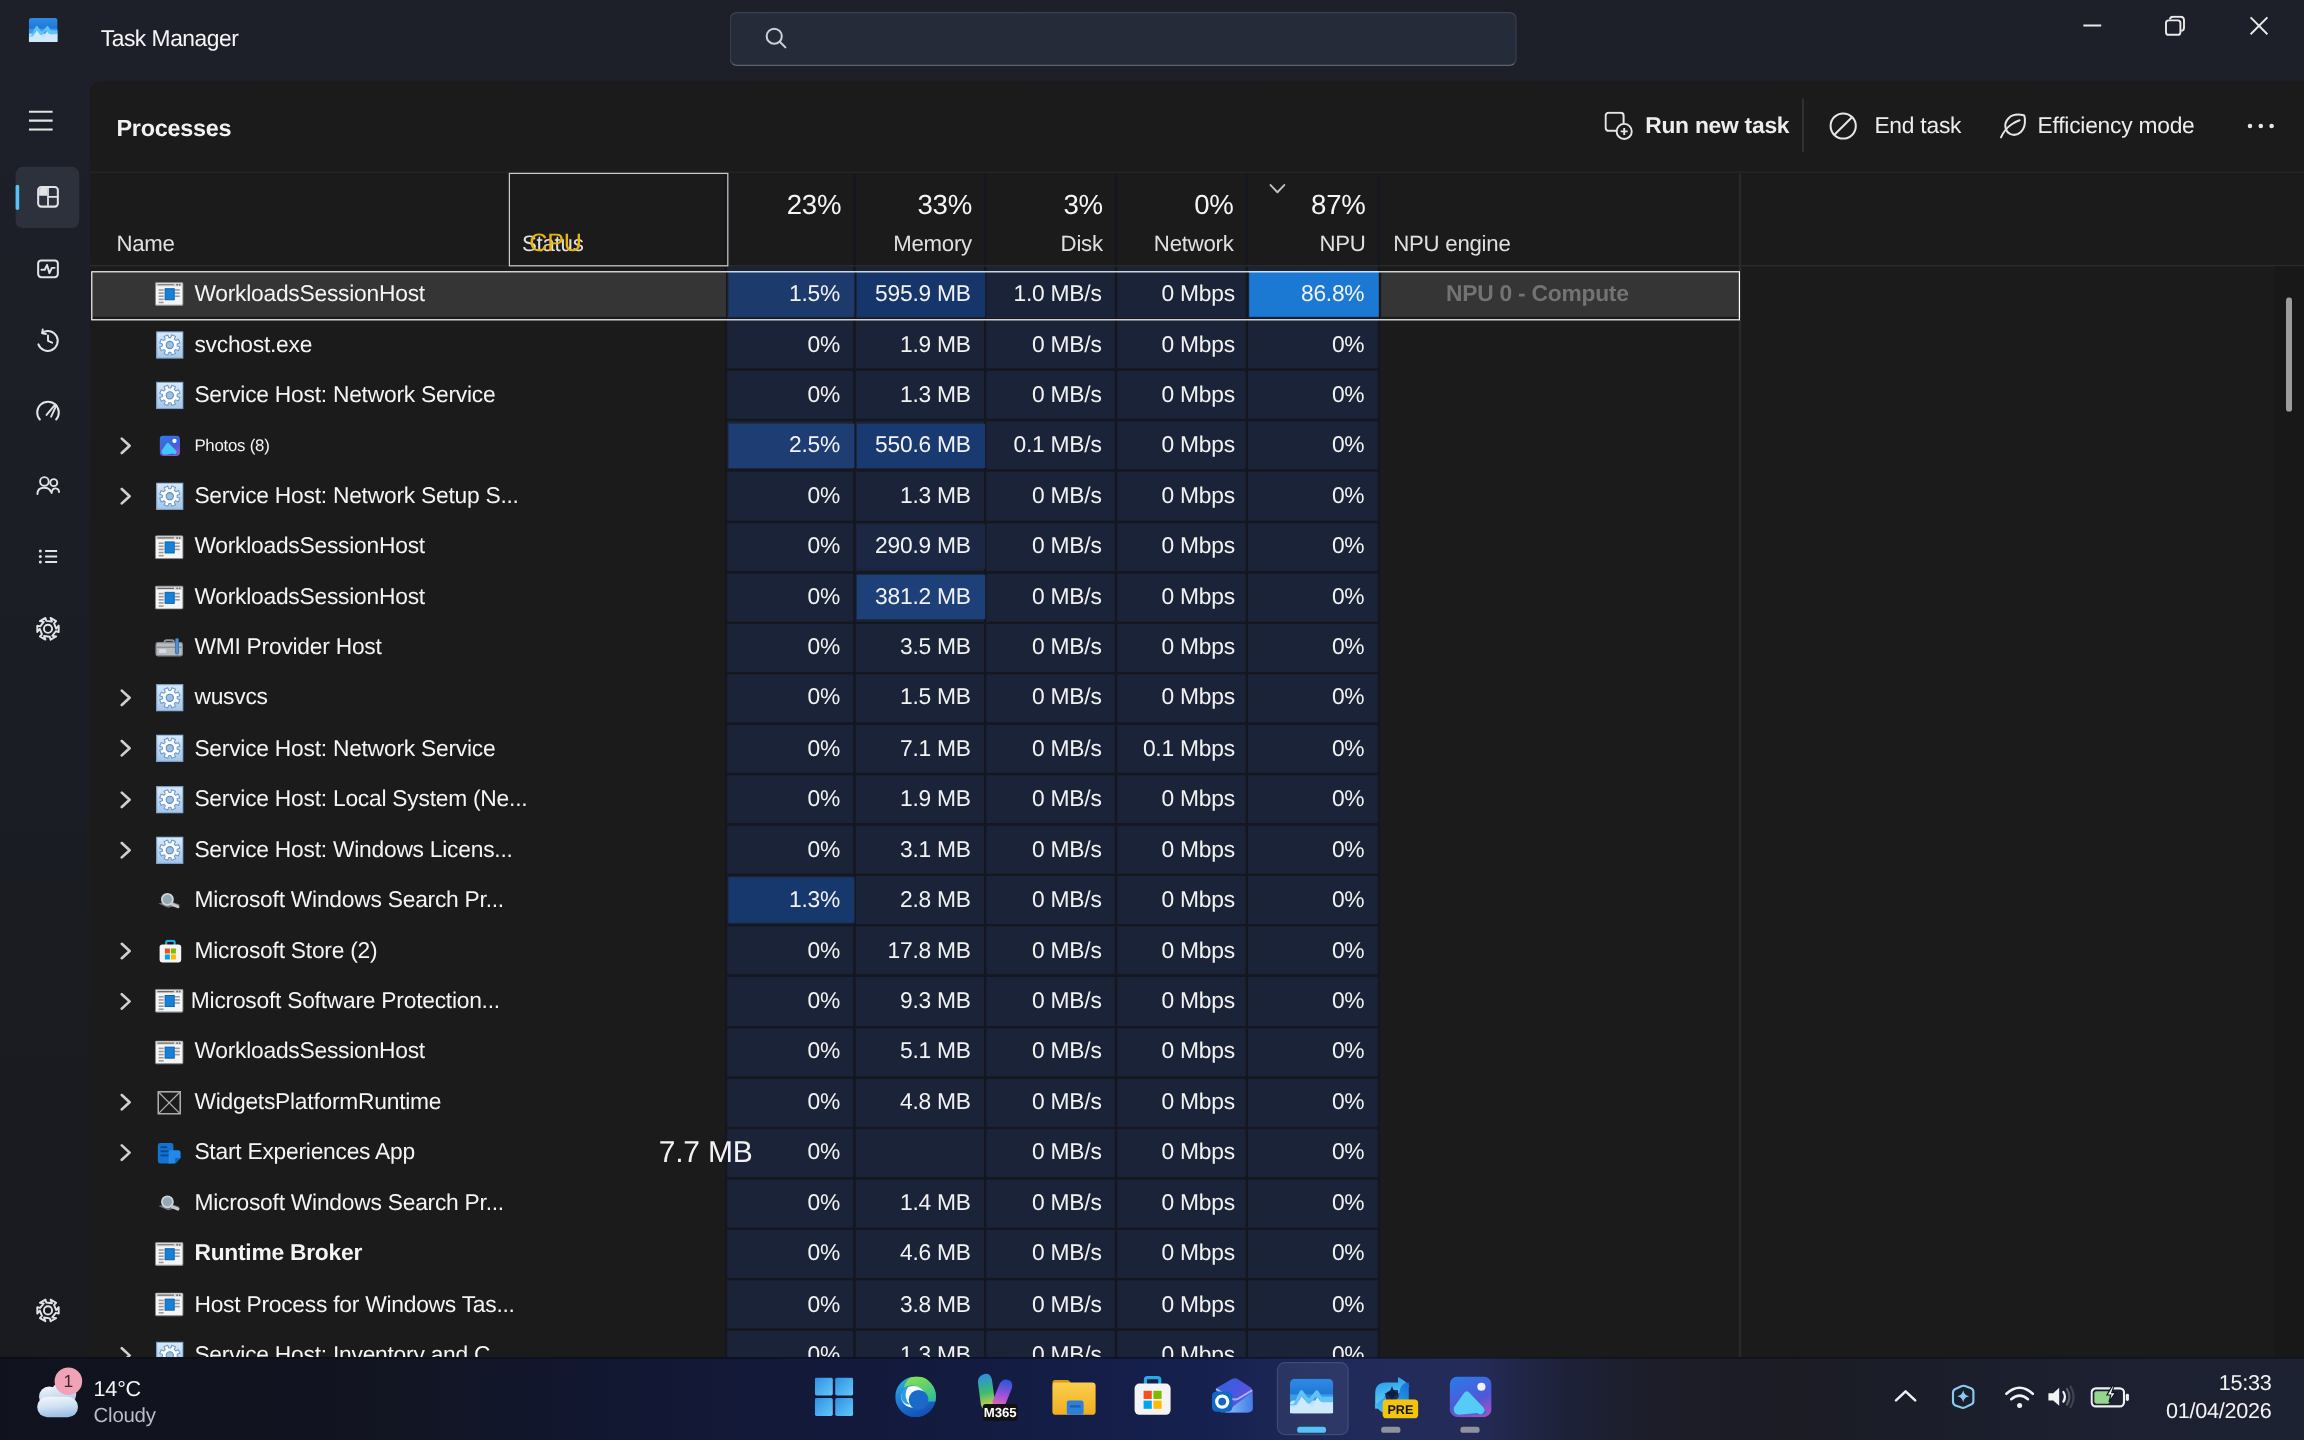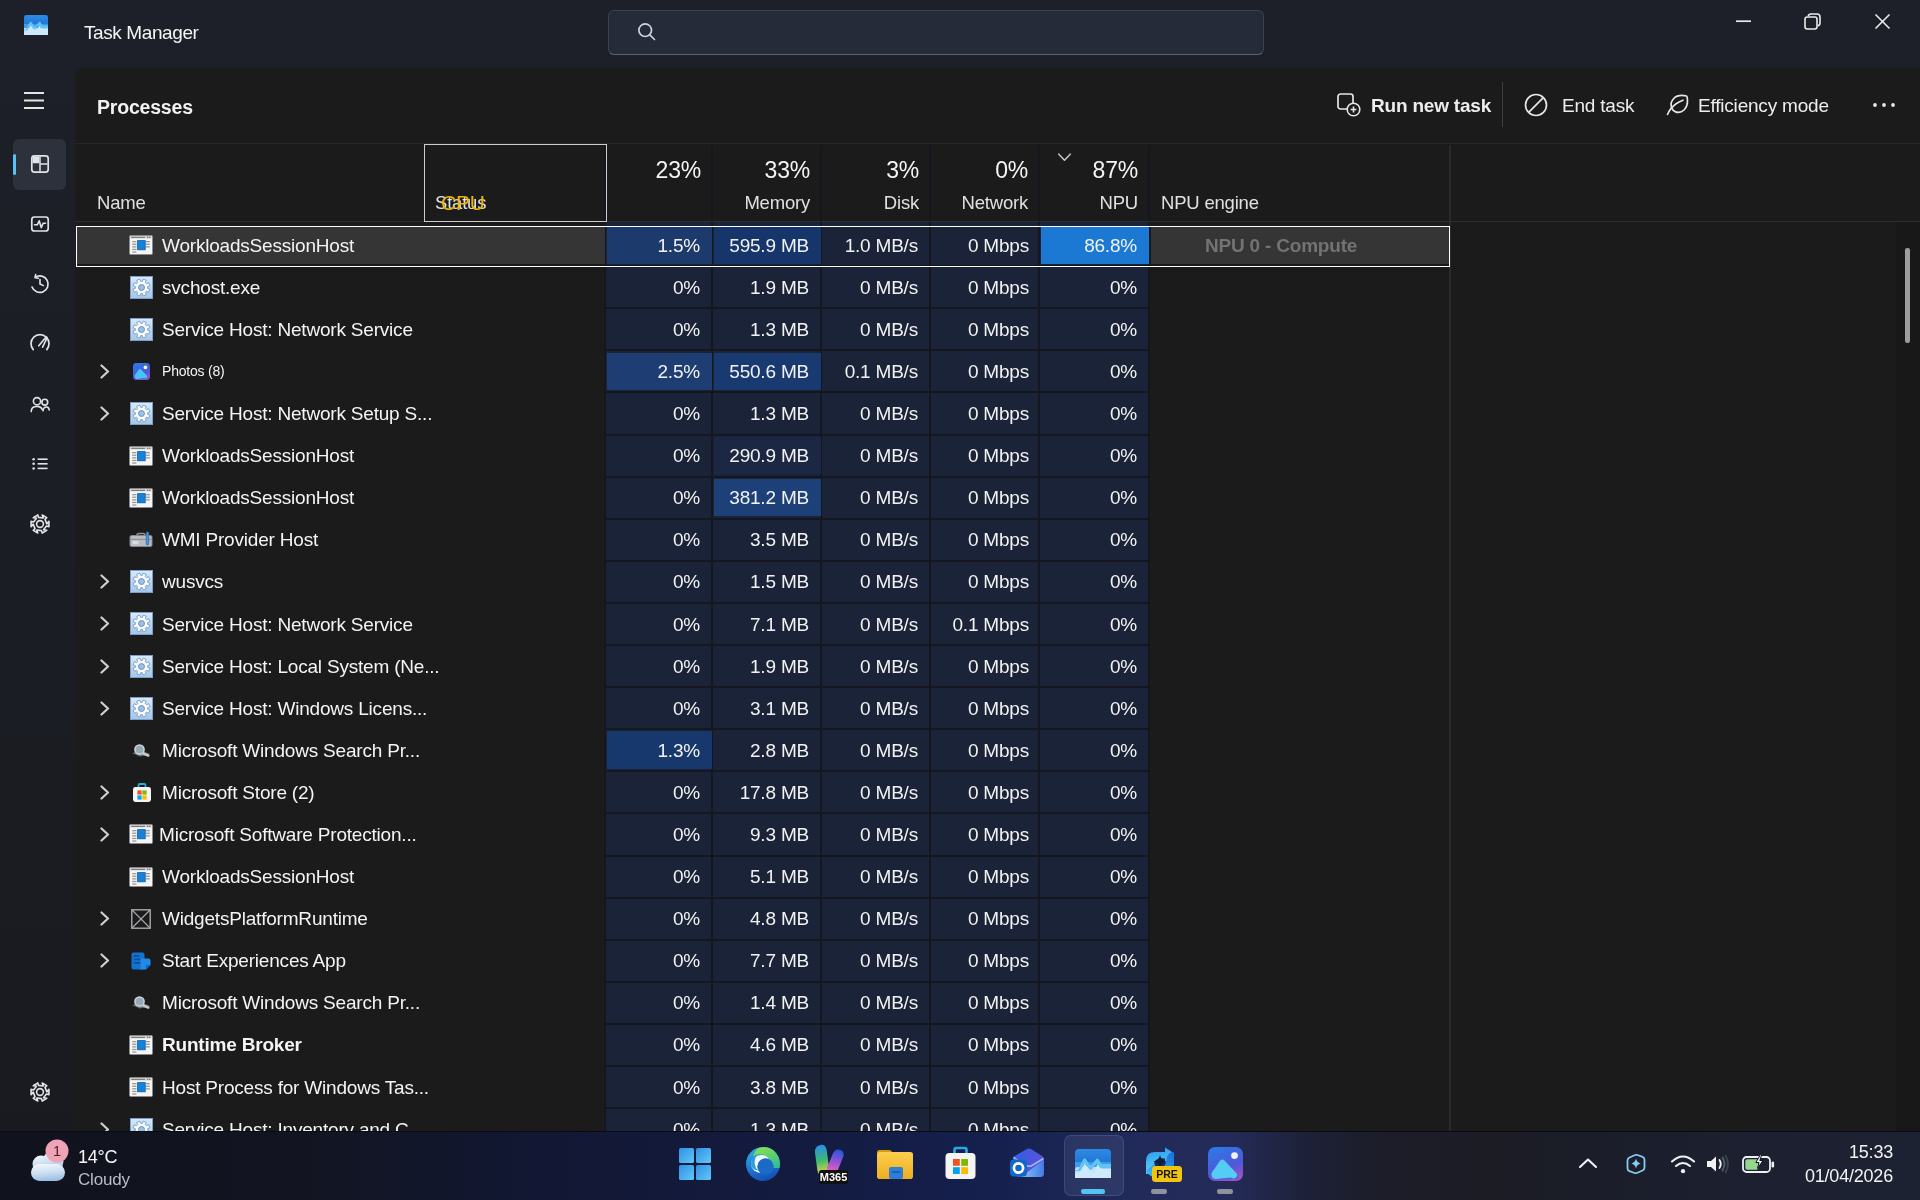--- a/index.html
+++ b/index.html
@@ -509,21 +509,21 @@
       <svg style="position:absolute;left:56.0px;top:883.75px" width="20" height="18" viewBox="0 0 20 18">
         <rect x="0.5" y="0.5" width="13" height="17" rx="2" fill="#1273d2"></rect>
         <rect x="2.8" y="3.2" width="5.5" height="1.6" fill="#0a4c92"></rect>
         <rect x="2.8" y="6.6" width="7.5" height="1.6" fill="#0a4c92"></rect>
         <rect x="2.8" y="10" width="7.5" height="1.6" fill="#0a4c92"></rect>
         <path d="M9.5 6.5 L17.5 6.5 Q19.5 6.5 19.5 8.5 L19.5 13 L15 17.5 L9.5 17.5 Z" fill="#2389e8"></path>
         <path d="M15 17.5 L15 13 L19.5 13 Z" fill="#0f65b8"></path>
       </svg>
       <div style="position:absolute;left:87px;top:880.2px;height:25px;line-height:25px;font-size:19px;color:#f4f4f4;font-weight:400;letter-spacing:-0.2px;white-space:nowrap;">Start Experiences App</div>
       <div style="position:absolute;left:365px;top:880.2px;width:260px;height:25px;line-height:25px;font-size:19px;color:#f2f2f2;font-weight:400;letter-spacing:-0.2px;white-space:nowrap;text-align:right;">0%</div>
-      <div style="position:absolute;left:474px;top:880.2px;width:260px;height:25px;line-height:25px;font-size:19px;color:#f2f2f2;font-weight:400;letter-spacing:-0.2px;white-space:nowrap;text-align:right;">7.7 MB</div>
+      <div style="position:absolute;left:474px;top:880.2px;width:260px;height:25px;line-height:25px;font-size:25px;color:#f2f2f2;font-weight:400;letter-spacing:-0.2px;white-space:nowrap;">7.7 MB</div>
       <div style="position:absolute;left:583px;top:880.2px;width:260px;height:25px;line-height:25px;font-size:19px;color:#f2f2f2;font-weight:400;letter-spacing:-0.2px;white-space:nowrap;text-align:right;">0 MB/s</div>
       <div style="position:absolute;left:694px;top:880.2px;width:260px;height:25px;line-height:25px;font-size:19px;color:#f2f2f2;font-weight:400;letter-spacing:-0.2px;white-space:nowrap;text-align:right;">0 Mbps</div>
       <div style="position:absolute;left:802px;top:880.2px;width:260px;height:25px;line-height:25px;font-size:19px;color:#f2f2f2;font-weight:400;letter-spacing:-0.2px;white-space:nowrap;text-align:right;">0%</div>
       <svg style="position:absolute;left:55.0px;top:927.35px" width="22" height="15" viewBox="0 0 22 15">
         <path d="M2 10 L10 13.5 L20 11 L12 8 Z" fill="#70757c"></path>
         <circle cx="9.5" cy="6.5" r="4.6" fill="#93aab4" stroke="#cfd4da" stroke-width="1.5"></circle>
         <rect x="13" y="9" width="7.5" height="2.6" rx="1.3" transform="rotate(22 13 9)" fill="#c3c9cf"></rect>
       </svg>
       <div style="position:absolute;left:87px;top:922.4px;height:25px;line-height:25px;font-size:19px;color:#f4f4f4;font-weight:400;letter-spacing:-0.2px;white-space:nowrap;">Microsoft Windows Search Pr...</div>
       <div style="position:absolute;left:365px;top:922.4px;width:260px;height:25px;line-height:25px;font-size:19px;color:#f2f2f2;font-weight:400;letter-spacing:-0.2px;white-space:nowrap;text-align:right;">0%</div>

